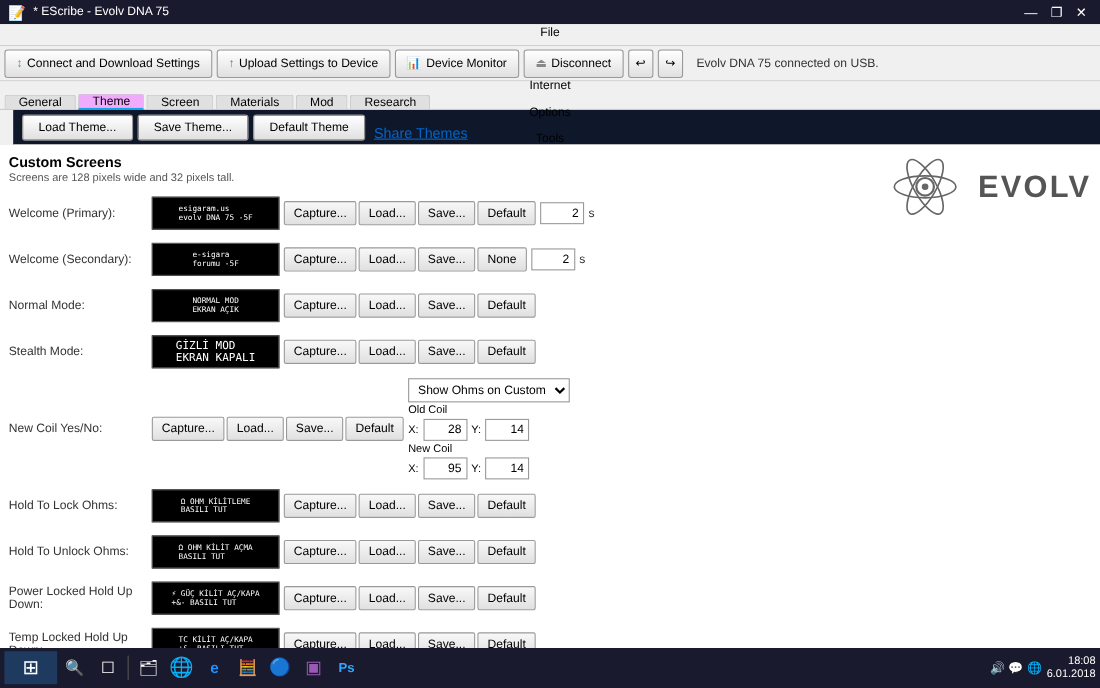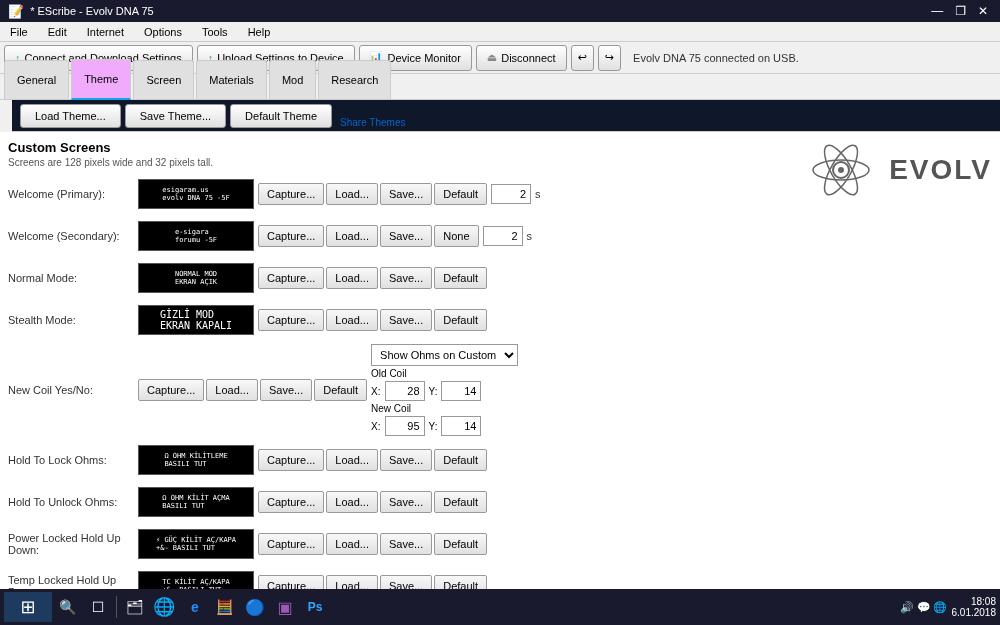--- a/index.html
+++ b/index.html
@@ -32,20 +32,21 @@
       padding: 0 4px;
     }
     .menu-bar {
       background: #f0f0f0;
       border-bottom: 1px solid #ccc;
       height: 20px;
       display: flex;
       align-items: center;
       padding: 0 4px;
       gap: 8px;
+      flex-direction: column;
     }
     .menu-item {
       font-size: 11px;
       padding: 2px 6px;
       cursor: pointer;
     }
     .toolbar {
       background: #f0f0f0;
       border-bottom: 1px solid #ccc;
       height: 32px;
@@ -69,21 +70,21 @@
     .status-text { font-size: 11px; margin-left: 8px; color: #333; }
     .tabs-bar {
       background: #f0f0f0;
       border-bottom: 1px solid #ccc;
       height: 26px;
       display: flex;
       align-items: flex-end;
       padding: 0 4px;
     }
     .tab {
-      padding: 13px 12px;
+      padding: 0 12px;
       font-size: 11px;
       border: 1px solid #ccc;
       border-bottom: none;
       cursor: pointer;
       background: #e0e0e0;
       margin-right: 2px;
       border-radius: 3px 3px 0 0;
     }
     .tab.active {
       background: #f0abfc;
@@ -102,21 +103,21 @@
     }
     .action-btn {
       background: linear-gradient(to bottom, #ffffff, #e0e0e0);
       border: 1px solid #999;
       border-radius: 3px;
       padding: 3px 14px;
       font-size: 11px;
       cursor: pointer;
       height: 24px;
     }
-    .share-link { color: #0066cc; font-size: 10px; cursor: pointer; margin-left: 4px; }
+    .share-link { color: #0066cc; font-size: 13px; cursor: pointer; text-decoration: underline; margin-left: 4px; }
     .main-content {
       background: white;
       height: calc(625px - 22px - 20px - 32px - 26px - 32px);
       overflow-y: scroll;
       overflow-x: hidden;
       padding: 8px 8px;
       position: relative;
     }
     .section-title {
       font-size: 13px;

